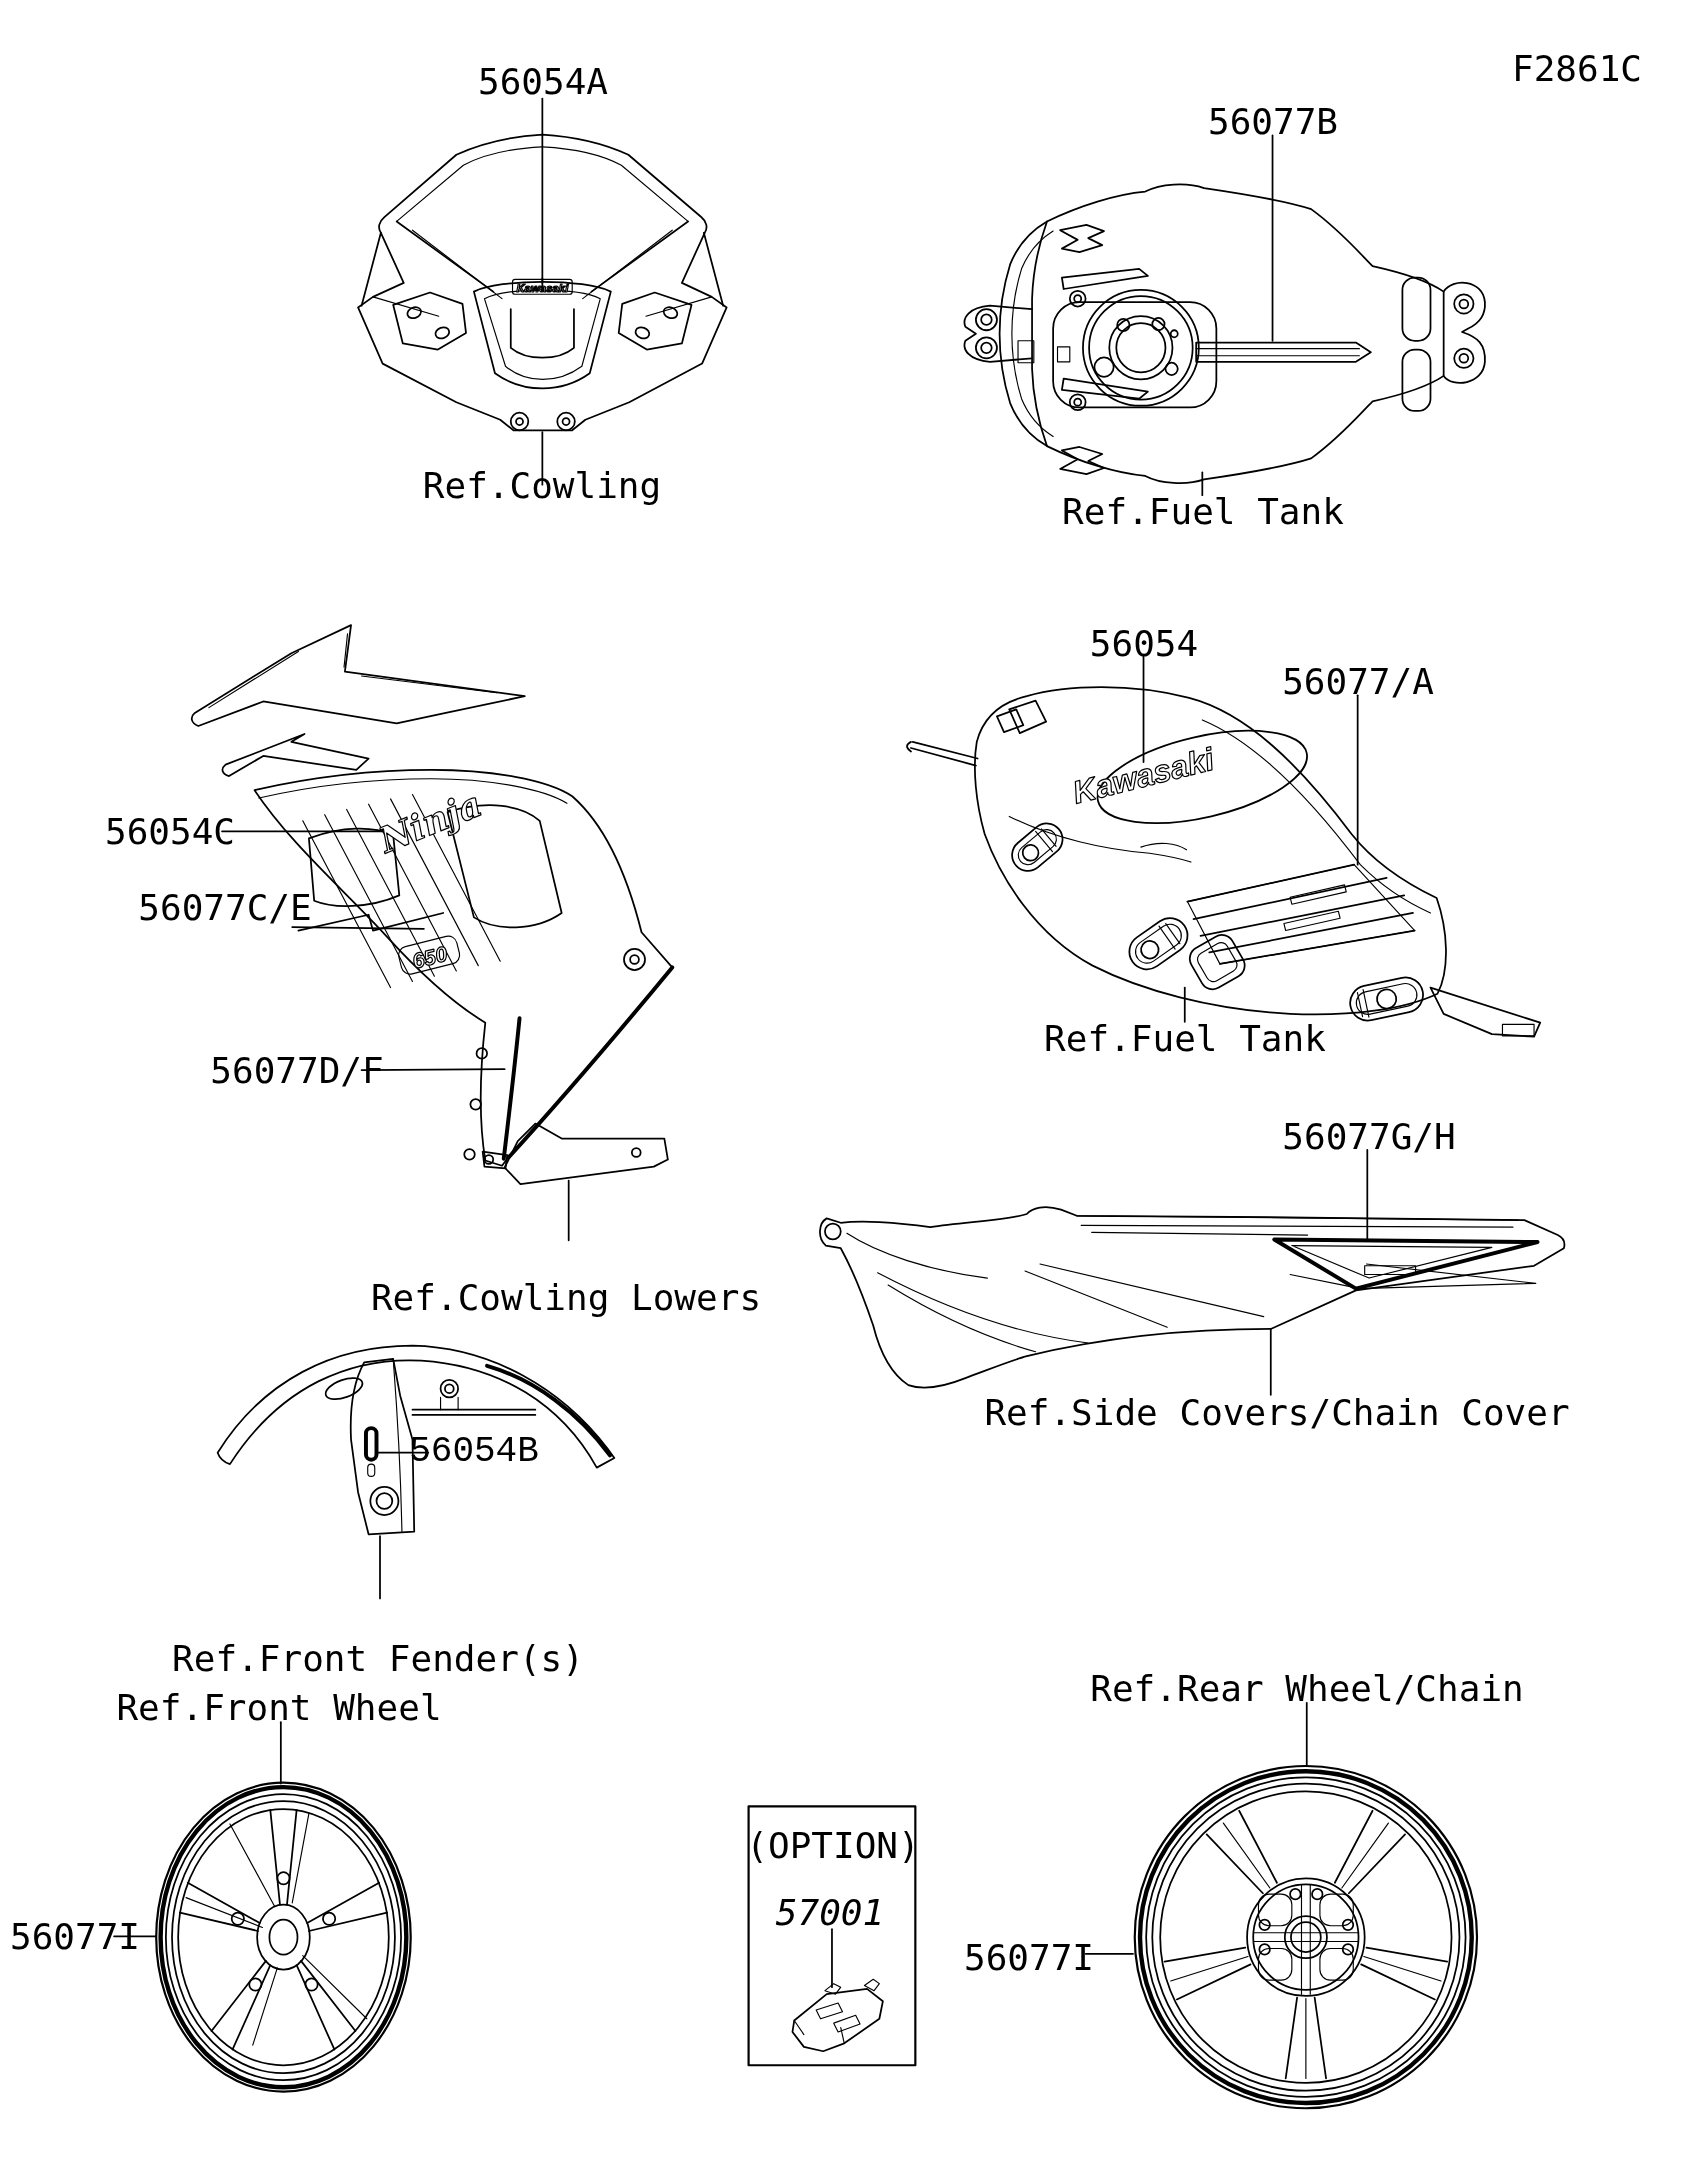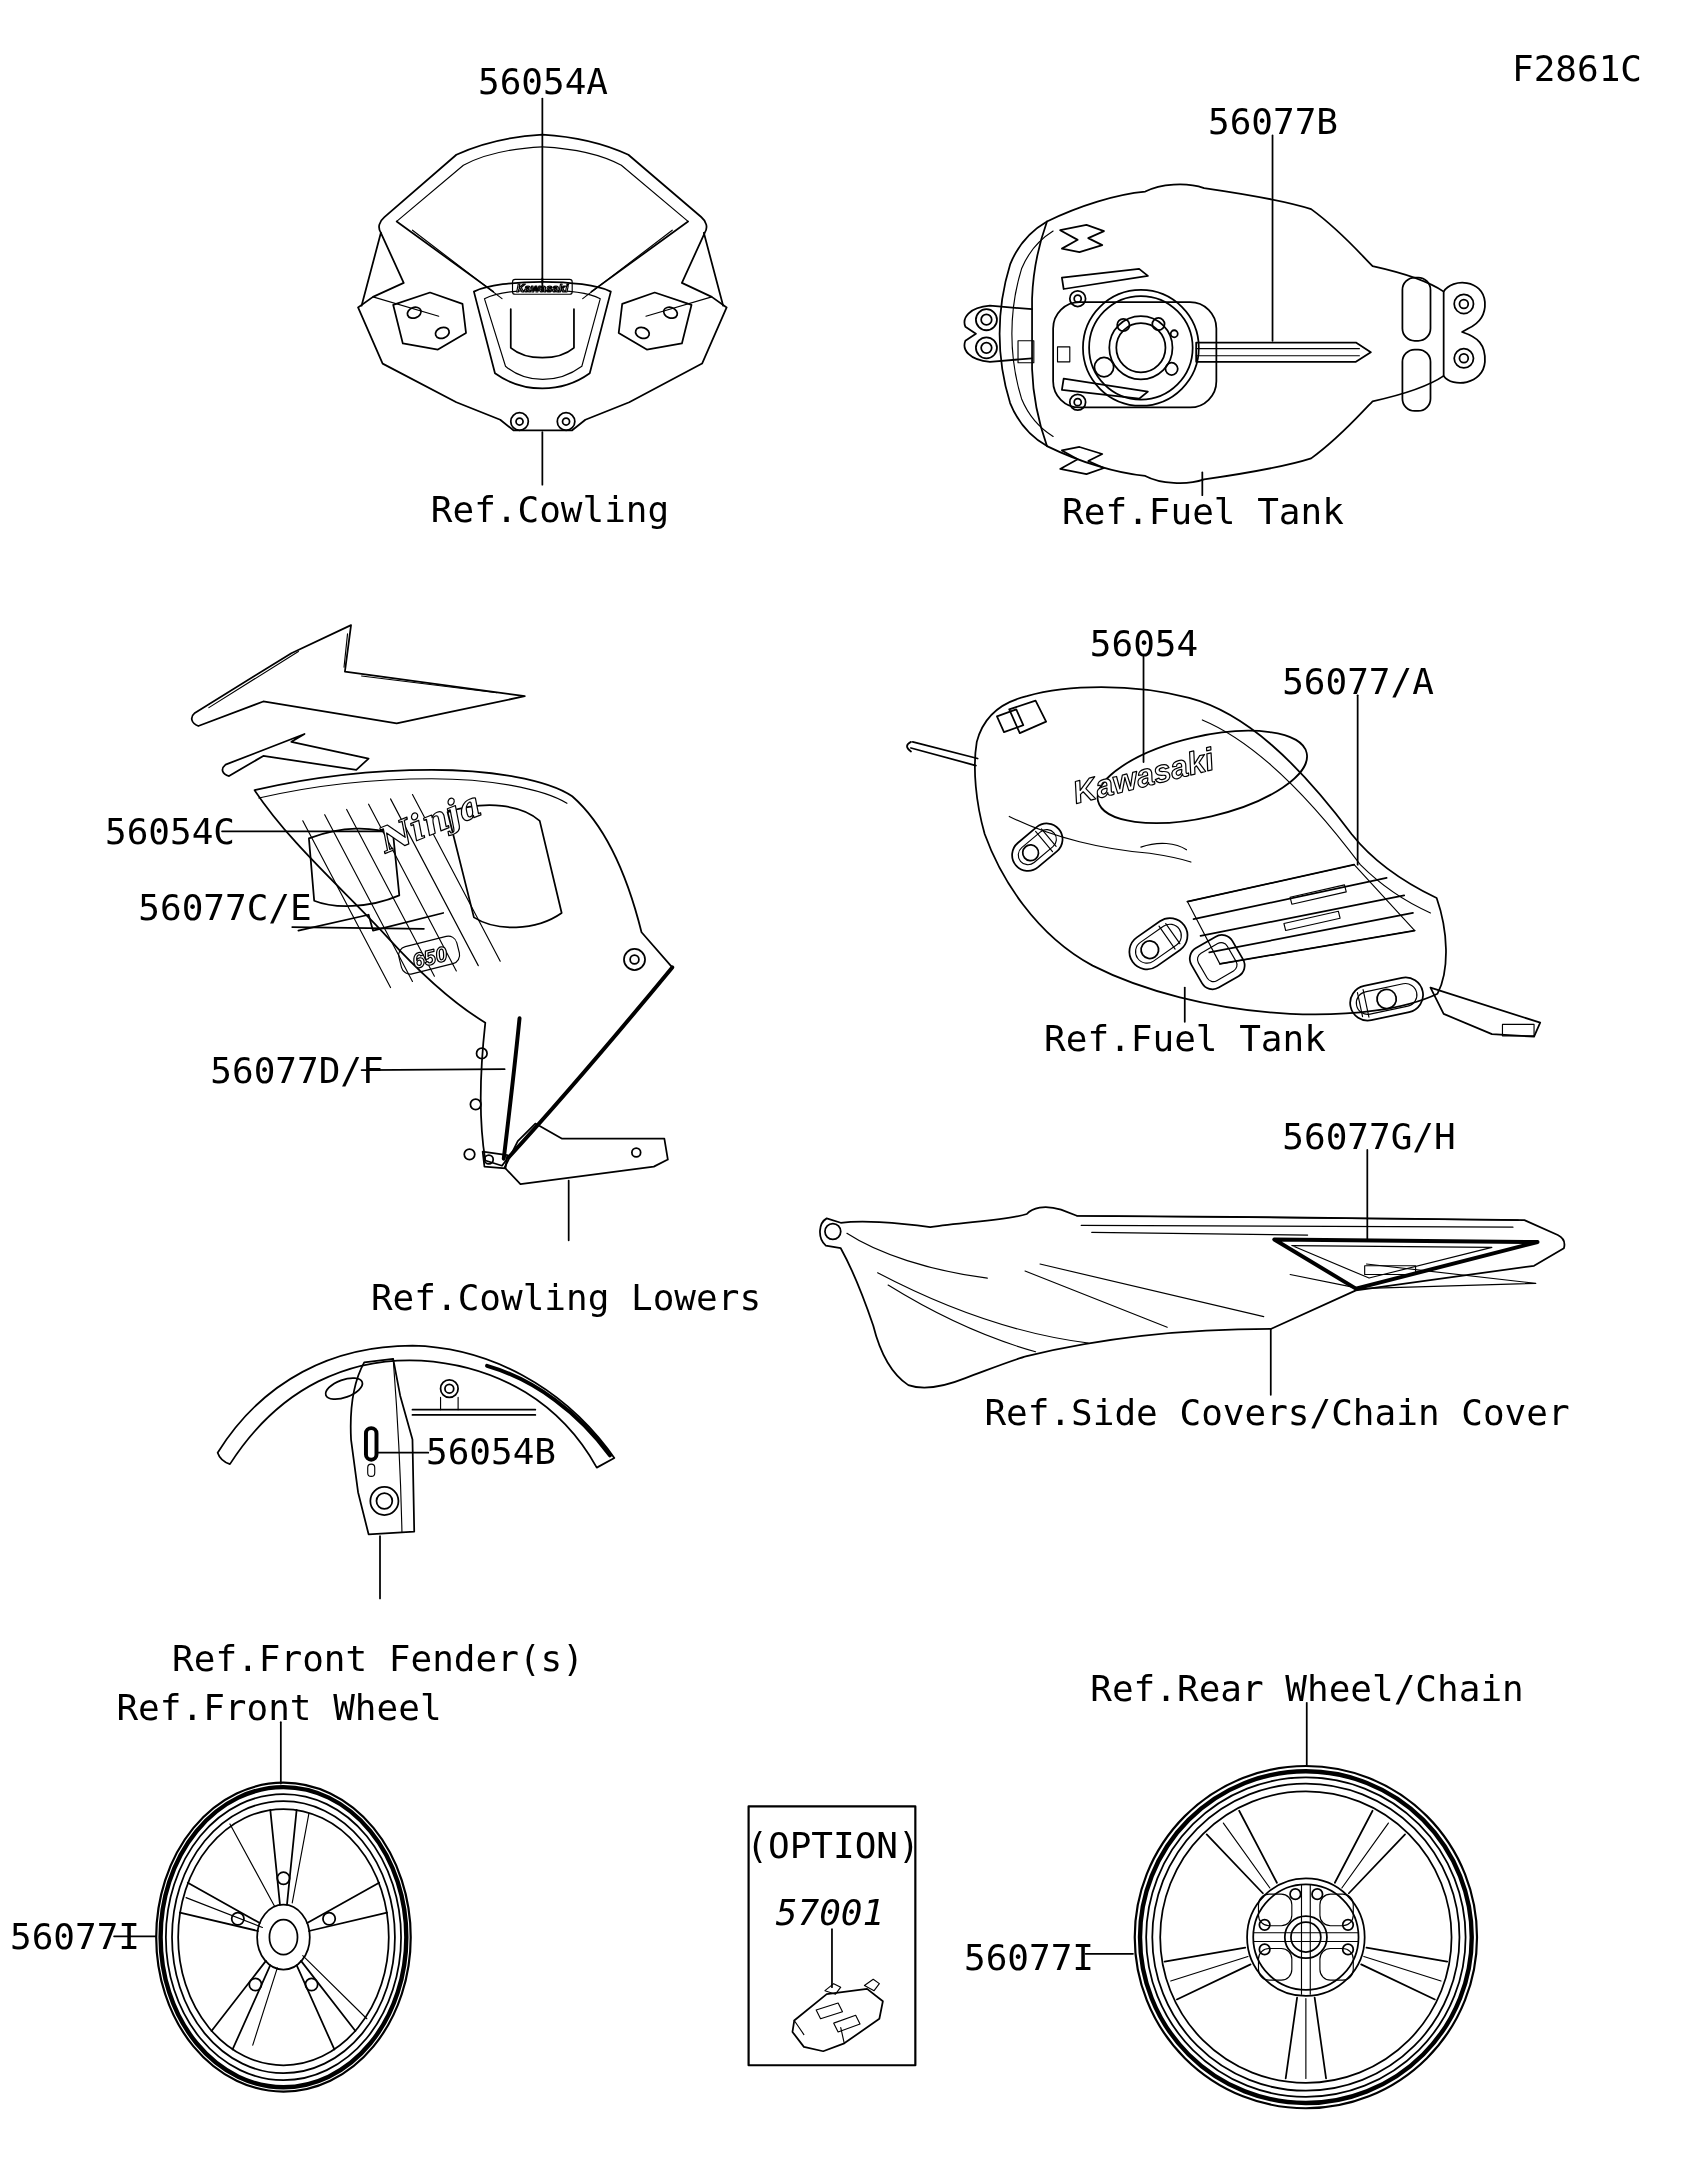--- a/index.html
+++ b/index.html
@@ -291,38 +291,38 @@
     <path d="M905,2302 L942,2272 L988,2266 L1006,2280 L1002,2300 L962,2328 L938,2337 L916,2332 L903,2315 Z"></path>
     <path class="thin" d="M930,2290 L955,2282 L960,2292 L935,2300 Z M950,2305 L975,2296 L980,2306 L955,2315 Z"></path>
     <path class="thin" d="M940,2268 L950,2260 L958,2264 L952,2272 Z M985,2262 L995,2255 L1002,2260 L996,2268 Z"></path>
     <path class="thin" d="M905,2302 L916,2318 M962,2328 L958,2310"></path>
   </g>
 </svg>
 
   <div class="lbl" style="left:1577px;top:68px;">F2861C</div>
 
   <div class="lbl" style="left:543px;top:81px;">56054A</div>
-  <div class="lbl" style="left:542px;top:509px;margin-left:8px;">Ref.Cowling</div>
+  <div class="lbl" style="left:542px;top:485px;">Ref.Cowling</div>
 
   <div class="lbl" style="left:1273px;top:121px;">56077B</div>
   <div class="lbl" style="left:1203px;top:511px;">Ref.Fuel Tank</div>
 
   <div class="lbl" style="left:170px;top:831px;">56054C</div>
   <div class="lbl" style="left:225px;top:907px;">56077C/E</div>
   <div class="lbl" style="left:297px;top:1070px;">56077D/F</div>
   <div class="lbl" style="left:566px;top:1257px;margin-top:40px;">Ref.Cowling Lowers</div>
 
   <div class="lbl" style="left:1144px;top:643px;">56054</div>
   <div class="lbl" style="left:1358px;top:681px;">56077/A</div>
   <div class="lbl" style="left:1185px;top:1038px;">Ref.Fuel Tank</div>
 
   <div class="lbl" style="left:1369px;top:1136px;">56077G/H</div>
   <div class="lbl" style="left:1277px;top:1412px;">Ref.Side Covers/Chain Cover</div>
 
-  <div class="lbl" style="left:491px;top:1451px;">56054B</div>
+  <div class="lbl" style="left:474px;top:1451px;font-family:Liberation Mono, monospace;">56054B</div>
   <div class="lbl" style="left:378px;top:1616px;margin-top:42px;">Ref.Front Fender(s)</div>
 
   <div class="lbl" style="left:279px;top:1707px;">Ref.Front Wheel</div>
   <div class="lbl" style="left:75px;top:1936px;">56077I</div>
 
   <div class="lbl" style="left:833px;top:1845px;">(OPTION)</div>
   <div class="lbl" style="left:830px;top:1912px;font-style:italic;">57001</div>
 
   <div class="lbl" style="left:1307px;top:1688px;">Ref.Rear Wheel/Chain</div>
   <div class="lbl" style="left:1029px;top:1957px;">56077I</div>

